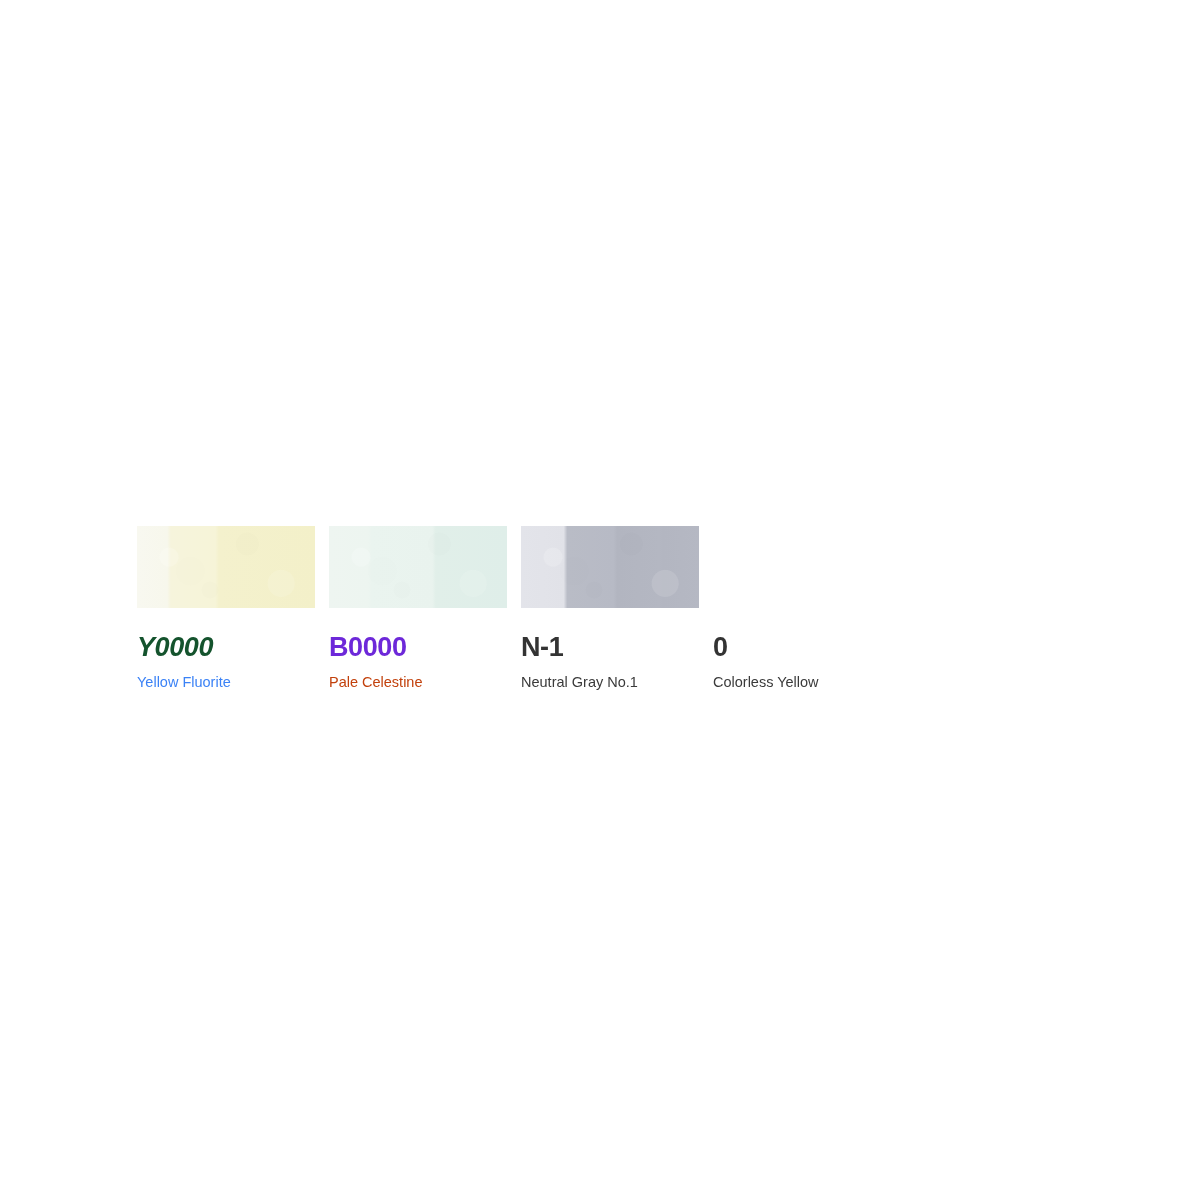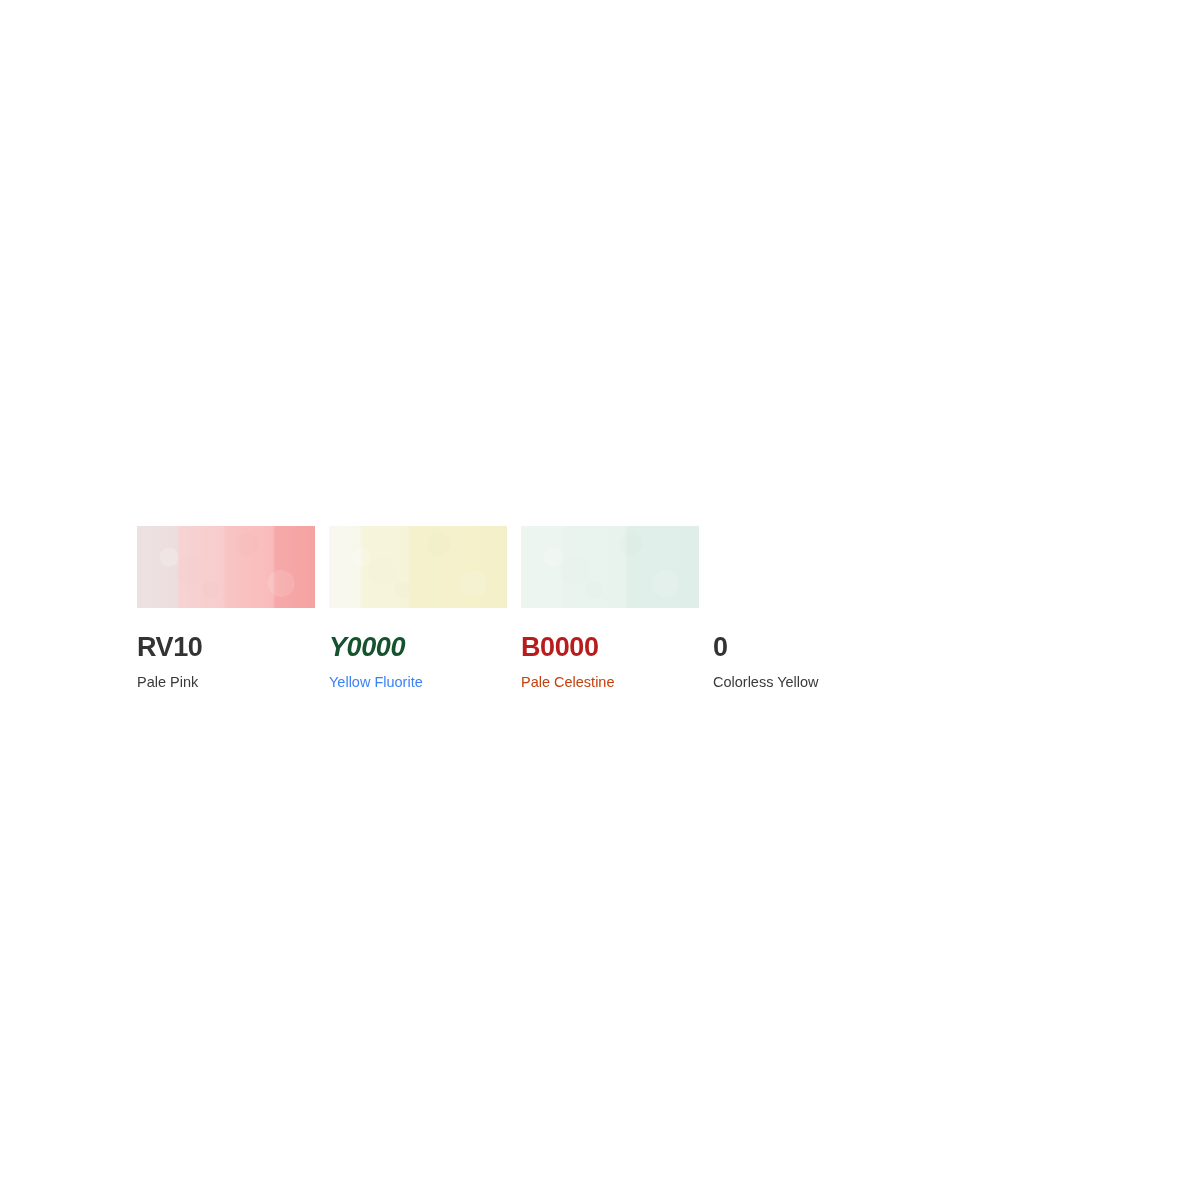--- a/index.html
+++ b/index.html
@@ -81,39 +81,39 @@
     margin-top: 14px;
     white-space: nowrap;
   }
 </style>
 </head>
 <body style="background: rgb(255, 255, 255);">
 
 <div id="swatch-chart">
   <div class="swatch-row">
       <div class="swatch-cell">
-        <div class="swatch-chip" style="background: linear-gradient(to right, rgb(236, 225, 225) 0%, rgb(237, 222, 222) 22%, rgb(246, 211, 211) 24%, rgb(248, 204, 204) 48%, rgb(249, 196, 196) 50%, rgb(249, 188, 188) 76%, rgb(246, 168, 168) 78%, rgb(245, 162, 162) 100%);">
-          <div class="texture"></div>
-        </div>
-        <div class="swatch-code" style="color: rgb(51, 51, 51);">RV10</div>
-        <div class="swatch-name" style="color: rgb(58, 58, 58);">Pale Pink</div>
-      </div>
-      <div class="swatch-cell">
         <div class="swatch-chip" style="background: linear-gradient(to right, rgb(248, 248, 240) 0%, rgb(247, 247, 236) 17%, rgb(246, 244, 220) 19%, rgb(246, 244, 216) 44%, rgb(244, 241, 205) 46%, rgb(243, 240, 201) 100%);">
           <div class="texture"></div>
         </div>
         <div class="swatch-code" style="color: #14532d; font-style: italic;">Y0000</div>
         <div class="swatch-name" style="color: #3b82f6;">Yellow Fluorite</div>
       </div>
       <div class="swatch-cell">
         <div class="swatch-chip" style="background: linear-gradient(to right, rgb(238, 245, 241) 0%, rgb(237, 245, 240) 22%, rgb(234, 244, 239) 24%, rgb(233, 243, 238) 58%, rgb(225, 239, 233) 60%, rgb(223, 238, 233) 100%);">
           <div class="texture"></div>
         </div>
-        <div class="swatch-code" style="color: #b91c1c;">B0000</div>
+        <div class="swatch-code" style="color: #6d28d9;">B0000</div>
         <div class="swatch-name" style="color: #c2410c;">Pale Celestine</div>
+      </div>
+      <div class="swatch-cell">
+        <div class="swatch-chip" style="background: linear-gradient(to right, rgb(227, 228, 234) 0%, rgb(225, 226, 232) 24%, rgb(185, 188, 198) 26%, rgb(183, 186, 197) 52%, rgb(178, 181, 192) 54%, rgb(180, 183, 194) 78%, rgb(179, 182, 193) 80%, rgb(181, 184, 195) 100%);">
+          <div class="texture"></div>
+        </div>
+        <div class="swatch-code" style="color: rgb(51, 51, 51);">N-1</div>
+        <div class="swatch-name" style="color: rgb(58, 58, 58);">Neutral Gray No.1</div>
       </div>
       <div class="swatch-cell">
         <div class="swatch-chip empty"></div>
         <div class="swatch-code" style="color: rgb(51, 51, 51);">0</div>
         <div class="swatch-name" style="color: rgb(58, 58, 58);">Colorless Yellow</div>
       </div>
     </div>
 </div>
 
 </body></html>

